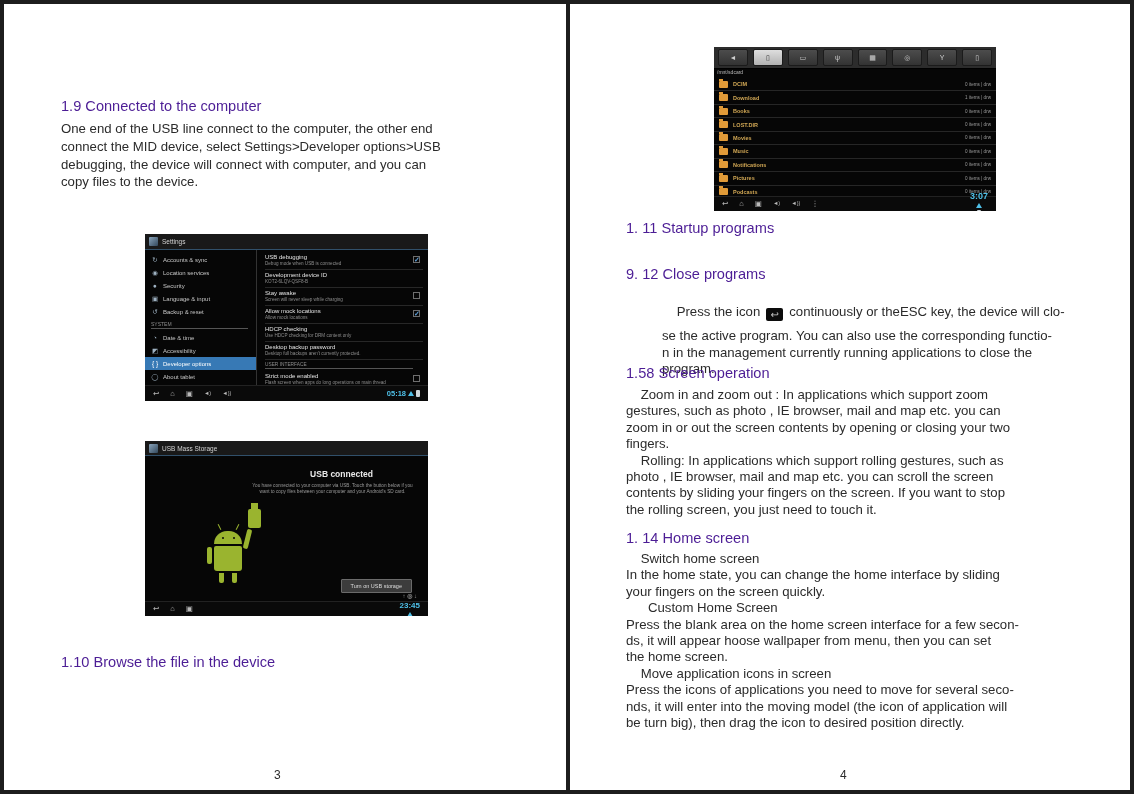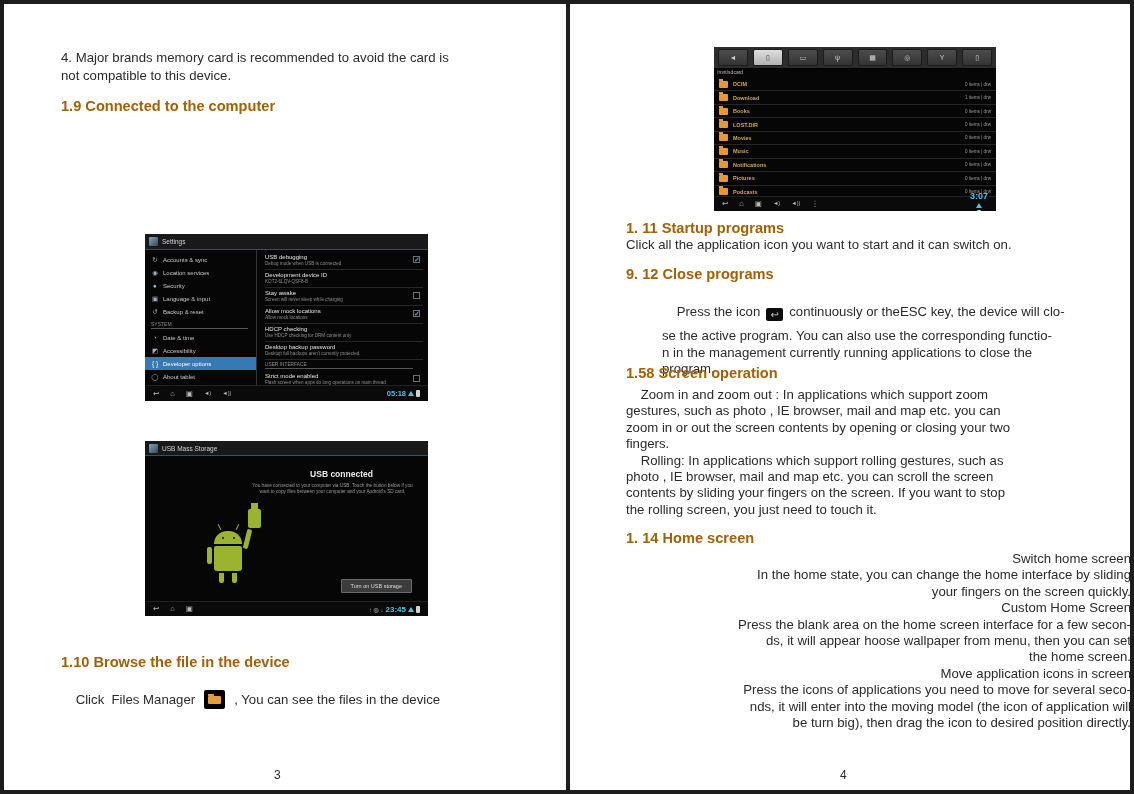--- a/index.html
+++ b/index.html
@@ -4,21 +4,21 @@
 <style>
   html,body{margin:0;padding:0;background:#888;}
   .sheet{
     position:relative; width:1134px; height:794px; box-sizing:border-box;
     background:#fff; border:4px solid #1d1d1d; overflow:hidden;
     font-family:"Liberation Sans", sans-serif; color:#262626;
   }
   .divider{position:absolute; left:562px; top:0; width:4px; height:794px; background:#1d1d1d;}
 
   
-  .h{position:absolute; font-weight:700; font-size:14.6px; color:#a16207; white-space:pre;}
+  .h{position:absolute; font-weight:400; font-size:14.6px; color:#4c1d95; white-space:pre;}
   .txt{position:absolute; white-space:pre-wrap; color:#2b2b2b;}
   .txt-l{font-size:13.2px; line-height:17.8px;}
   .txt-r{font-size:13.2px; line-height:16.4px;}
   .pageno{position:absolute; font-size:12px; color:#2b2b2b;}
 
   
   .icon-files{display:inline-block; width:21px; height:19px; background:#000; border-radius:2px;
     position:relative; vertical-align:-5px; margin:0 9px;}
   .icon-files .folder-mini{position:absolute; left:4px; top:6px; width:13px; height:8px;
     background:#e29d3e; border-radius:1px;}
@@ -61,21 +61,21 @@
 
   
   .us{left:141px; top:437px; width:283px; height:175px;}
   .us .titlebar{height:14px;}
   .us-content{position:relative; height:147px;}
   .us-head{position:absolute; left:118px; right:8px; top:13px; text-align:center; font-size:8.5px; font-weight:700; color:#e9e9e9;}
   .us-body{position:absolute; left:96px; right:4px; top:27px; text-align:center; font-size:4.7px; line-height:6px; color:#9a9a9a; white-space:pre-wrap;}
   .us-btn{position:absolute; right:16px; bottom:10px; background:#3c3c3c; border:1px solid #6b6b6b; border-radius:1px;
     color:#dcdcdc; font-size:5.5px; padding:3px 9px;}
   .us .navbar{height:14px;}
-  .us .statustime{font-size:8px;}
+  .us .statustime{font-size:8px;flex-direction:column;}
   .us-mini{color:#9a9a9a; font-size:6px;}
   
   .robot{position:absolute; left:57px; top:62px; width:72px; height:82px;}
   .robot div{position:absolute; background:#9ab42f;}
   .rb-head{left:12px; top:13px; width:28px; height:13px; border-radius:14px 14px 0 0;}
   .rb-eye1,.rb-eye2{width:2px; height:2px; background:#0a0a0a !important; border-radius:50%; top:19px;}
   .rb-eye1{left:20px;} .rb-eye2{left:31px;}
   .rb-ant1,.rb-ant2{width:1px; height:6px; top:6px;}
   .rb-ant1{left:17px; transform:rotate(-28deg);} .rb-ant2{left:35px; transform:rotate(28deg);}
   .rb-body{left:12px; top:28px; width:28px; height:25px; border-radius:2px 2px 3px 3px;}
@@ -101,24 +101,26 @@
   .fm-info{margin-left:auto; font-size:4.6px; color:#9c9c9c;}
   .fm .navbar{height:14px;}
   .fm .statustime{font-size:9px;flex-direction:column;}
 </style>
 </head>
 <body>
 
 <div class="sheet">
   <div class="divider"></div>
 
-  <div class="txt txt-l" style="left:57px; top:45px; width:485px;">4. Major brands memory card is recommended to avoid the card is
-not compatible to this device.</div>
 
   <div class="h" style="left:57px; top:94px;">1.9 Connected to the computer</div>
+  <div class="txt txt-l" style="left:57px; top:116px; width:485px;">One end of the USB line connect to the computer, the other end
+connect the MID device, select Settings&gt;Developer options&gt;USB
+debugging, the device will connect with computer, and you can
+copy files to the device.</div>
 
   <div class="shot ss">
     <div class="titlebar">
       <span class="appicon"></span>
       <span class="titletxt">Settings</span>
     </div>
     <div class="ss-body">
       <div class="ss-side">
         <div class="ss-row">
             <span class="ic">↻</span>
@@ -240,23 +242,20 @@
       <span class="statustime">
         <span class="us-mini">↑ ◎ ↓</span>
         <span>23:45</span>
         <span class="wifi-ic"></span>
         <span class="batt-ic"></span>
       </span>
     </div>
   </div>
 
   <div class="h" style="left:57px; top:650px;">1.10 Browse the file in the device</div>
-  <div class="txt txt-l" style="left:57px; top:668px; width:485px;">
-    <span>Click  Files Manager</span><span class="icon-files"><span class="folder-mini"></span></span><span>, You can see the files in the device</span>
-  </div>
 
   <div class="pageno" style="left:270px; top:764px;">3</div>
 
   <div class="shot fm">
     <div class="fm-toolbar">
       <div class="fm-btn">
           <span>◄</span>
         </div>
       <div class="fm-btn active">
           <span>▯</span>
@@ -337,41 +336,40 @@
       <span class="nav-ic">⋮</span>
       <span class="statustime">
         <span>3:07</span>
         <span class="wifi-ic"></span>
         <span class="batt-ic"></span>
       </span>
     </div>
   </div>
 
   <div class="h" style="left:622px; top:216px;">1. 11 Startup programs</div>
-  <div class="txt txt-r" style="left:622px; top:233px; width:505px;">Click all the application icon you want to start and it can switch on.</div>
 
   <div class="h" style="left:622px; top:262px;">9. 12 Close programs</div>
   <div class="txt txt-r" style="left:658px; top:284px; width:505px;">
     <span>Press the icon</span><span class="icon-back"><span>↩</span></span><span>continuously or theESC key, the device will clo-</span><span style="display:block;margin-top:7px;">se the active program. You can also use the corresponding functio-
 n in the management currently running applications to close the
 program.</span>
   </div>
 
   <div class="h" style="left:622px; top:361px;">1.58 Screen operation</div>
   <div class="txt txt-r" style="left:622px; top:383px; width:505px;">    Zoom in and zoom out : In applications which support zoom
 gestures, such as photo , IE browser, mail and map etc. you can
 zoom in or out the screen contents by opening or closing your two
 fingers.
     Rolling: In applications which support rolling gestures, such as
 photo , IE browser, mail and map etc. you can scroll the screen
 contents by sliding your fingers on the screen. If you want to stop
 the rolling screen, you just need to touch it.</div>
 
   <div class="h" style="left:622px; top:526px;">1. 14 Home screen</div>
-  <div class="txt txt-r" style="left:622px; top:547px; width:505px;text-align:right;">    Switch home screen
+  <div class="txt txt-r" style="left:622px; top:547px; width:505px;">    Switch home screen
 In the home state, you can change the home interface by sliding
 your fingers on the screen quickly.
       Custom Home Screen
 Press the blank area on the home screen interface for a few secon-
 ds, it will appear hoose wallpaper from menu, then you can set
 the home screen.
     Move application icons in screen
 Press the icons of applications you need to move for several seco-
 nds, it will enter into the moving model (the icon of application will
 be turn big), then drag the icon to desired position directly.</div>

